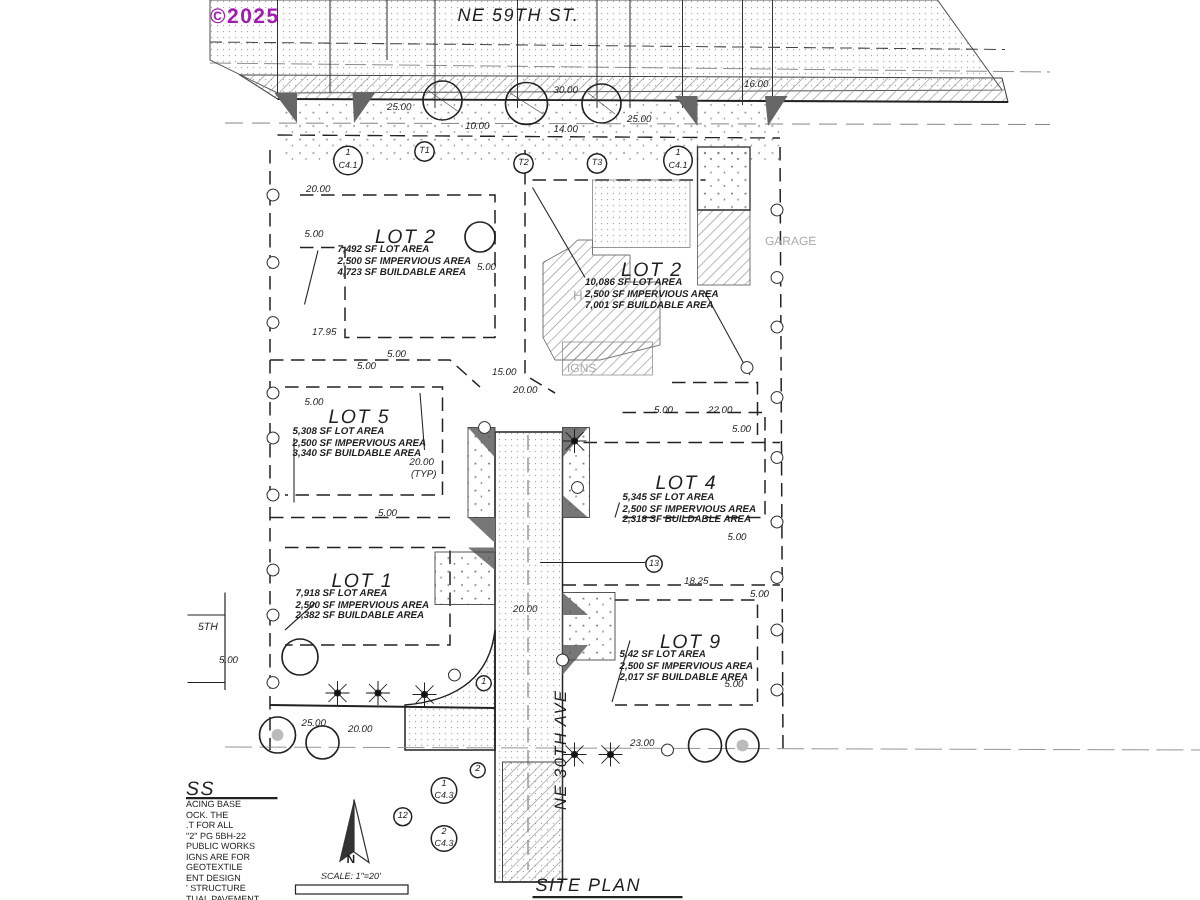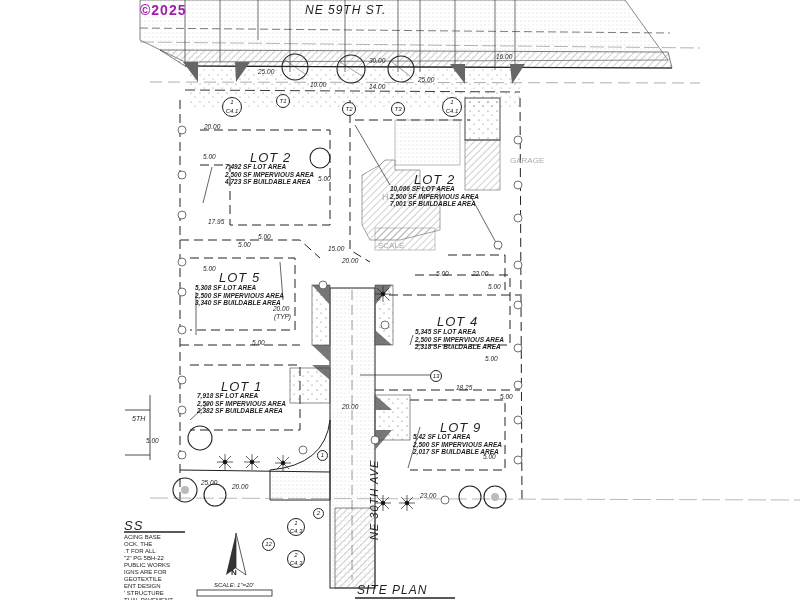--- a/index.html
+++ b/index.html
@@ -275,21 +275,21 @@
 </div>
 
 <div class="t lot-title" style="left:440px;top:420px;">LOT 9</div>
 <div class="t lot-info" style="left:413px;top:433px;">
   <div>5,42 SF LOT AREA</div>
   <div>2,500 SF IMPERVIOUS AREA</div>
   <div>2,017 SF BUILDABLE AREA</div>
 </div>
 
 <div class="t faded" style="left:466px;top:156px;font-size:8px;font-style:normal;margin-left:44px;">GARAGE</div>
-<div class="t faded" style="left:378px;top:241px;font-size:8px;font-style:normal;">SCALE</div>
+<div class="t faded" style="left:378px;top:241px;font-size:8px;font-style:normal;">IGNS</div>
 <div class="t faded" style="left:382px;top:192px;font-size:9px;font-style:normal;">H</div>
 
 <div class="t dim" style="left:258px;top:68px;">25.00</div>
 <div class="t dim" style="left:369px;top:57px;">30.00</div>
 <div class="t dim" style="left:418px;top:76px;">25.00</div>
 <div class="t dim" style="left:310px;top:81px;">10.00</div>
 <div class="t dim" style="left:369px;top:83px;">14.00</div>
 <div class="t dim" style="left:496px;top:53px;">16.00</div>
 <div class="t dim" style="left:204px;top:123px;">20.00</div>
 <div class="t dim" style="left:203px;top:153px;">5.00</div>

